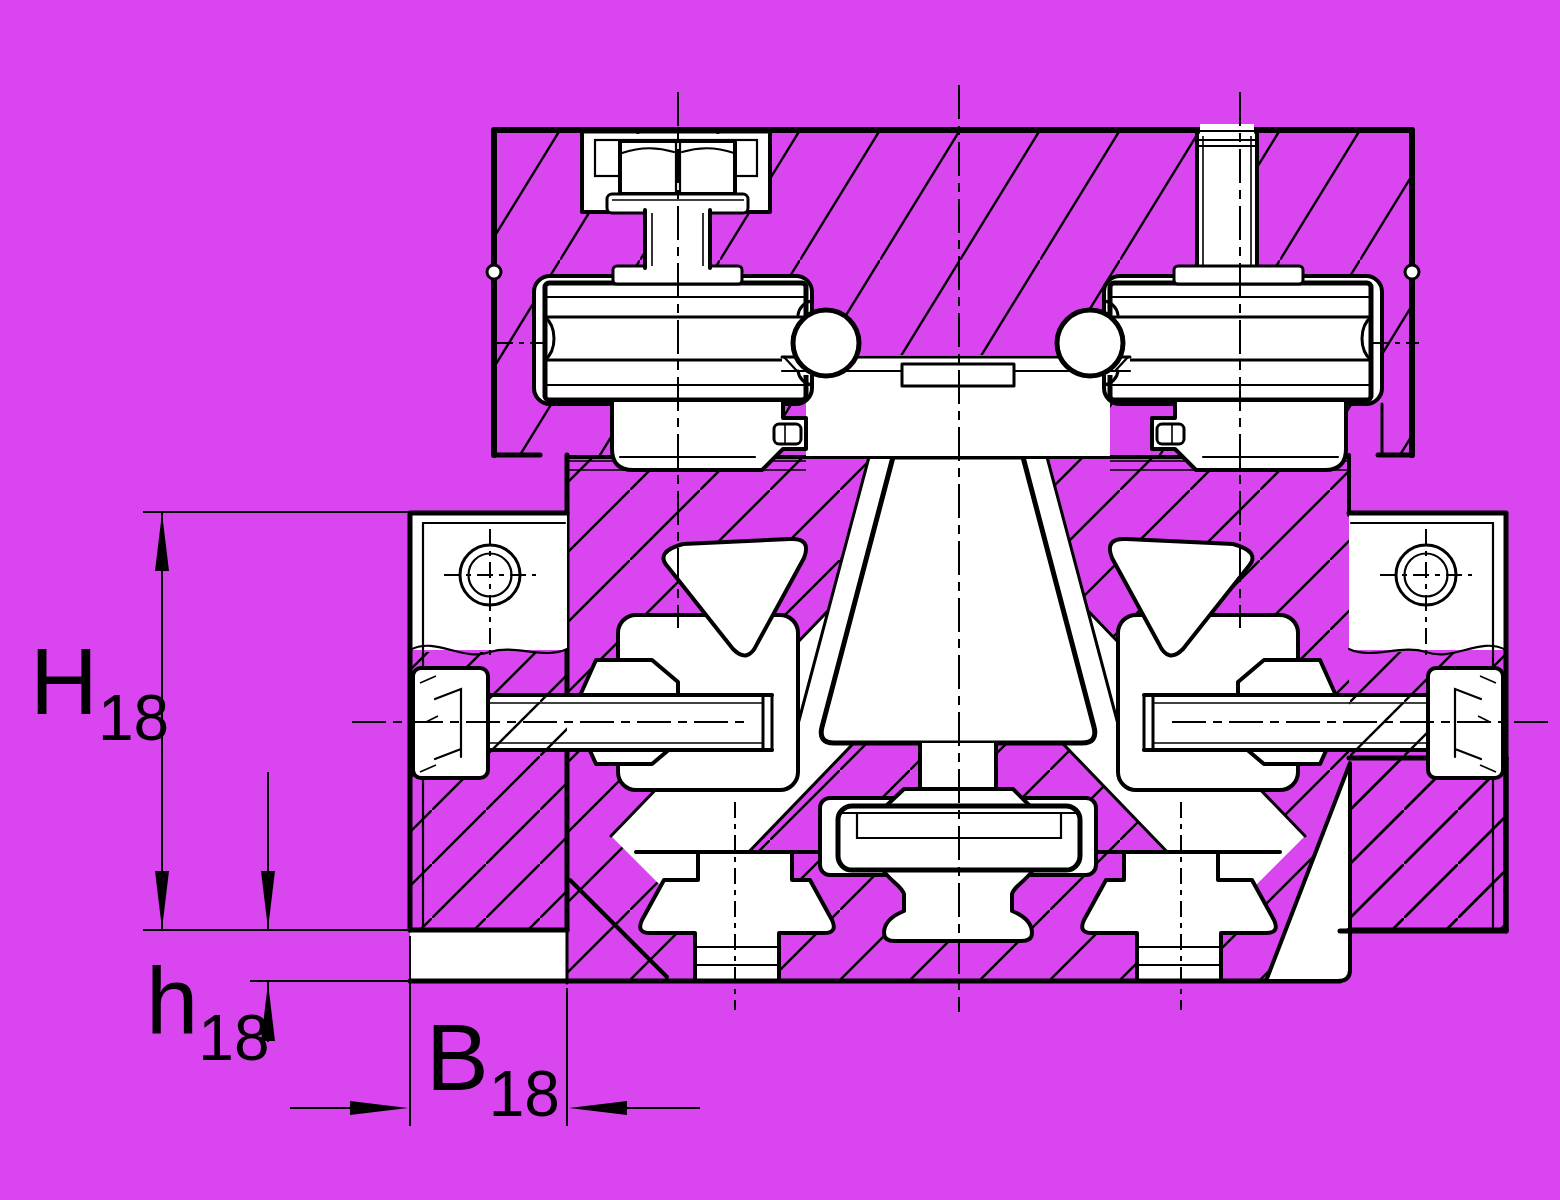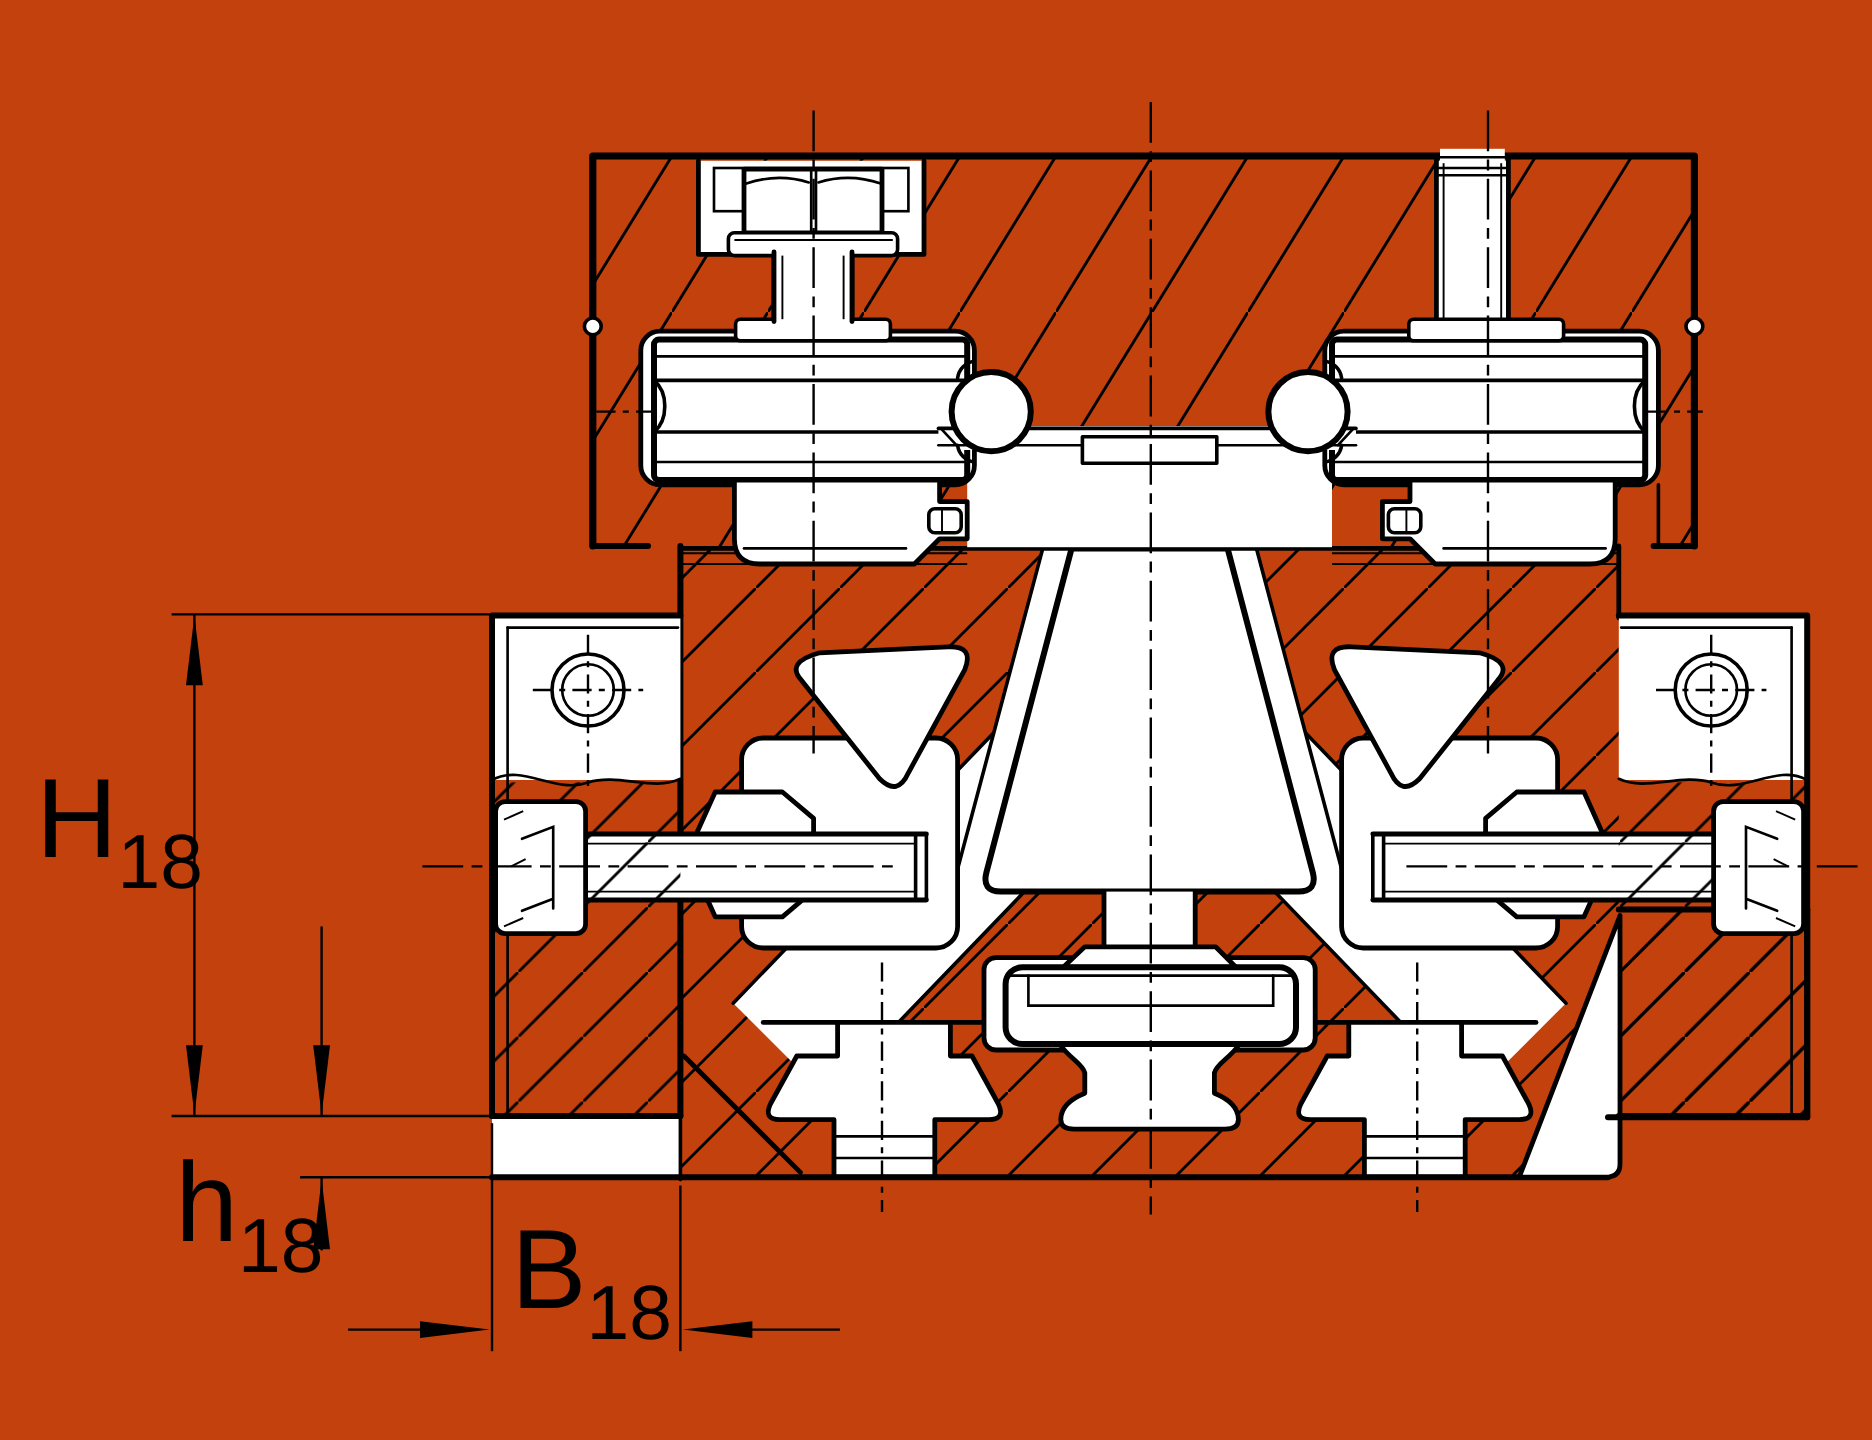--- a/index.html
+++ b/index.html
@@ -1,16 +1,16 @@
 <!DOCTYPE html>
 <html><head>
 <meta charset="utf-8">
 <style>
   html,body{margin:0;padding:0;background:#ffffff;}
-  .stage{width:1560px;height:1200px;position:relative;background:#c2410c;}
+  .stage{width:1560px;height:1200px;position:relative;background:#d946ef;}
   svg{display:block}
   .s6{stroke:#000;stroke-width:6;fill:none;stroke-linejoin:round;stroke-linecap:round}
   .s5{stroke:#000;stroke-width:5;fill:none;stroke-linejoin:round;stroke-linecap:round}
   .s4{stroke:#000;stroke-width:4;fill:none;stroke-linejoin:round;stroke-linecap:round}
   .s3{stroke:#000;stroke-width:3;fill:none;stroke-linejoin:round;stroke-linecap:round}
   .s2{stroke:#000;stroke-width:2.2;fill:none;stroke-linecap:round}
   .s1{stroke:#000;stroke-width:1.6;fill:none}
   .w{fill:#fff}
   .w5{fill:#fff;stroke:#000;stroke-width:5;stroke-linejoin:round}
   .w4{fill:#fff;stroke:#000;stroke-width:4;stroke-linejoin:round}

